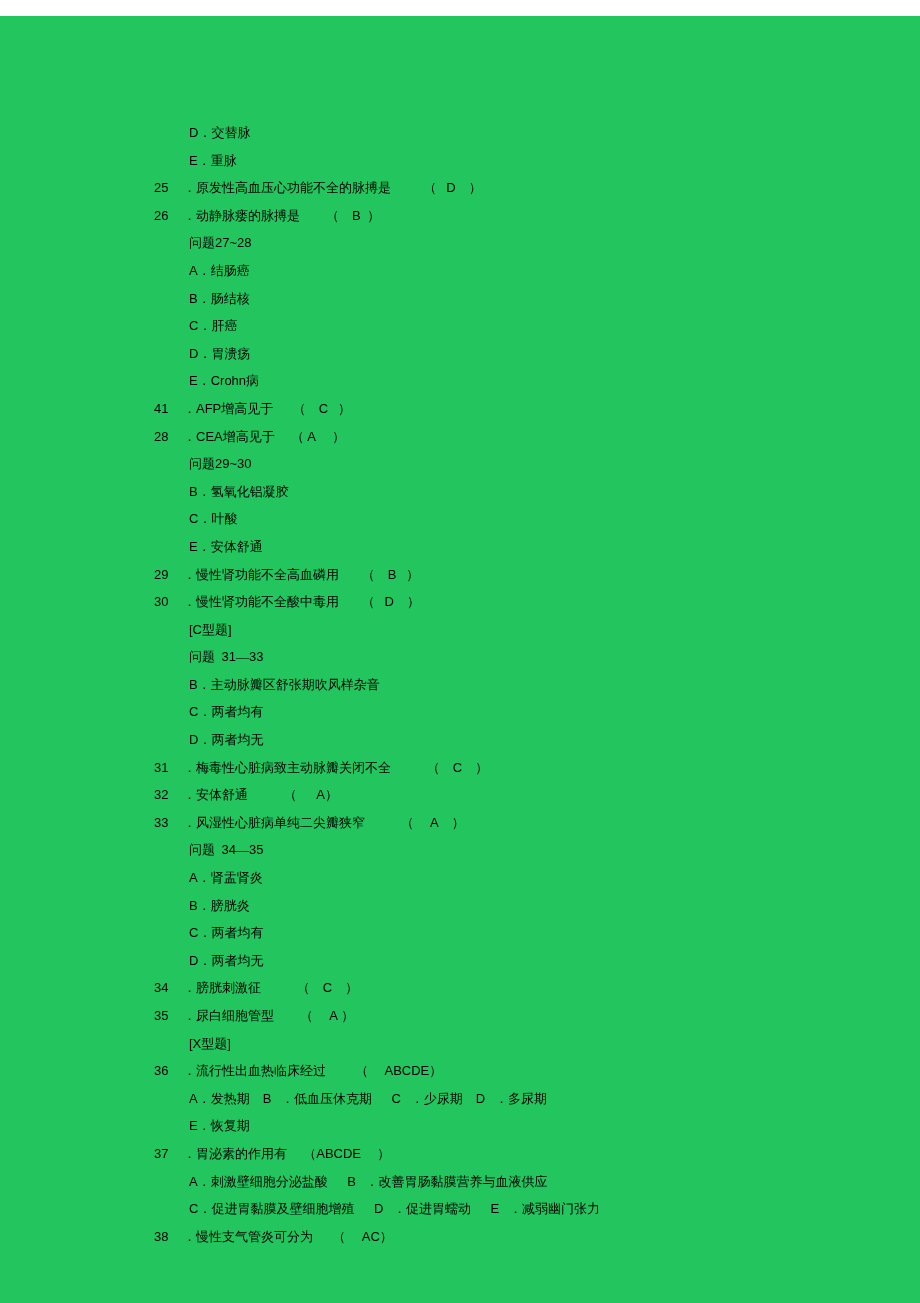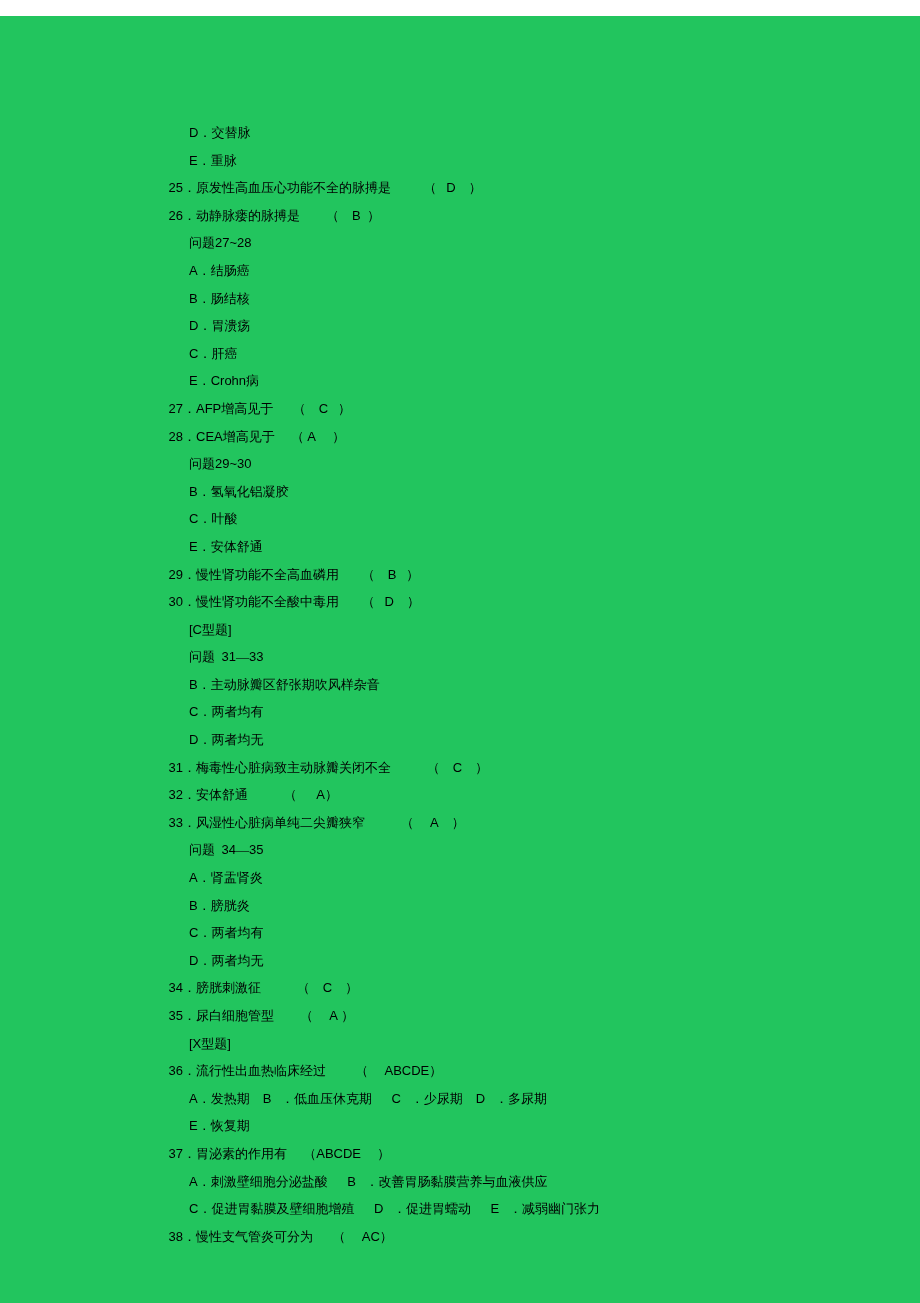--- a/index.html
+++ b/index.html
@@ -26,44 +26,44 @@
     display: block;
     white-space: nowrap;
   }
   .indent-opt {
     padding-left: 35px;
   }
   .num {
     font-family: Arial, sans-serif;
     display: inline-block;
     width: 29px;
-    text-align: right;
+    text-align: left;
   }
   .latin {
     font-family: Arial, sans-serif;
   }
   .g {
     display: inline-block;
   }
 </style>
 </head>
 <body>
 
 <div class="page" id="page-root">
     <div class="row indent-opt"><span class="latin g">D</span><span class="g">．交替脉</span></div>
     <div class="row indent-opt"><span class="latin g">E</span><span class="g">．重脉</span></div>
     <div class="row"><span class="num">25</span><span class="g">．原发性高血压心功能不全的脉搏是</span><span class="g">&nbsp;&nbsp;&nbsp;&nbsp;&nbsp;&nbsp;&nbsp;&nbsp;&nbsp;&nbsp;</span><span class="g">（</span><span class="g">&nbsp;&nbsp;&nbsp;</span><span class="latin g">D</span><span class="g">&nbsp;&nbsp;&nbsp;&nbsp;</span><span class="g">）</span></div>
     <div class="row"><span class="num">26</span><span class="g">．动静脉瘘的脉搏是</span><span class="g">&nbsp;&nbsp;&nbsp;&nbsp;&nbsp;&nbsp;&nbsp;&nbsp;</span><span class="g">（</span><span class="g">&nbsp;&nbsp;&nbsp;&nbsp;</span><span class="latin g">B</span><span class="g">&nbsp;&nbsp;</span><span class="g">）</span></div>
     <div class="row indent-opt"><span class="g">问题 </span><span class="latin g">27~28</span></div>
     <div class="row indent-opt"><span class="latin g">A</span><span class="g">．结肠癌</span></div>
     <div class="row indent-opt"><span class="latin g">B</span><span class="g">．肠结核</span></div>
+    <div class="row indent-opt"><span class="latin g">C</span><span class="g">．肝癌</span></div>
     <div class="row indent-opt"><span class="latin g">D</span><span class="g">．胃溃疡</span></div>
-    <div class="row indent-opt"><span class="latin g">C</span><span class="g">．肝癌</span></div>
     <div class="row indent-opt"><span class="latin g">E</span><span class="g">． </span><span class="latin g">Crohn </span><span class="g">病</span></div>
-    <div class="row"><span class="num">27</span><span class="g">．</span><span class="latin g">AFP </span><span class="g">增高见于</span><span class="g">&nbsp;&nbsp;&nbsp;&nbsp;&nbsp;&nbsp;</span><span class="g">（</span><span class="g">&nbsp;&nbsp;&nbsp;&nbsp;</span><span class="latin g">C</span><span class="g">&nbsp;&nbsp;&nbsp;</span><span class="g">）</span></div>
+    <div class="row"><span class="num">41</span><span class="g">．</span><span class="latin g">AFP </span><span class="g">增高见于</span><span class="g">&nbsp;&nbsp;&nbsp;&nbsp;&nbsp;&nbsp;</span><span class="g">（</span><span class="g">&nbsp;&nbsp;&nbsp;&nbsp;</span><span class="latin g">C</span><span class="g">&nbsp;&nbsp;&nbsp;</span><span class="g">）</span></div>
     <div class="row"><span class="num">28</span><span class="g">．</span><span class="latin g">CEA </span><span class="g">增高见于</span><span class="g">&nbsp;&nbsp;&nbsp;&nbsp;&nbsp;</span><span class="g">（</span><span class="g">&nbsp;</span><span class="latin g">A</span><span class="g">&nbsp;&nbsp;&nbsp;&nbsp;&nbsp;</span><span class="g">）</span></div>
     <div class="row indent-opt"><span class="g">问题 </span><span class="latin g">29~30</span></div>
     <div class="row indent-opt"><span class="latin g">B</span><span class="g">．氢氧化铝凝胶</span></div>
     <div class="row indent-opt"><span class="latin g">C</span><span class="g">．叶酸</span></div>
     <div class="row indent-opt"><span class="latin g">E</span><span class="g">．安体舒通</span></div>
     <div class="row"><span class="num">29</span><span class="g">．慢性肾功能不全高血磷用</span><span class="g">&nbsp;&nbsp;&nbsp;&nbsp;&nbsp;&nbsp;&nbsp;</span><span class="g">（</span><span class="g">&nbsp;&nbsp;&nbsp;&nbsp;</span><span class="latin g">B</span><span class="g">&nbsp;&nbsp;&nbsp;</span><span class="g">）</span></div>
     <div class="row"><span class="num">30</span><span class="g">．慢性肾功能不全酸中毒用</span><span class="g">&nbsp;&nbsp;&nbsp;&nbsp;&nbsp;&nbsp;&nbsp;</span><span class="g">（</span><span class="g">&nbsp;&nbsp;&nbsp;</span><span class="latin g">D</span><span class="g">&nbsp;&nbsp;&nbsp;&nbsp;</span><span class="g">）</span></div>
     <div class="row indent-opt"><span class="latin g">[C </span><span class="g">型题</span><span class="latin g">]</span></div>
     <div class="row indent-opt"><span class="g">问题</span><span class="g">&nbsp;&nbsp;</span><span class="latin g">31</span><span class="g">―</span><span class="latin g">33</span></div>
     <div class="row indent-opt"><span class="latin g">B</span><span class="g">．主动脉瓣区舒张期吹风样杂音</span></div>

